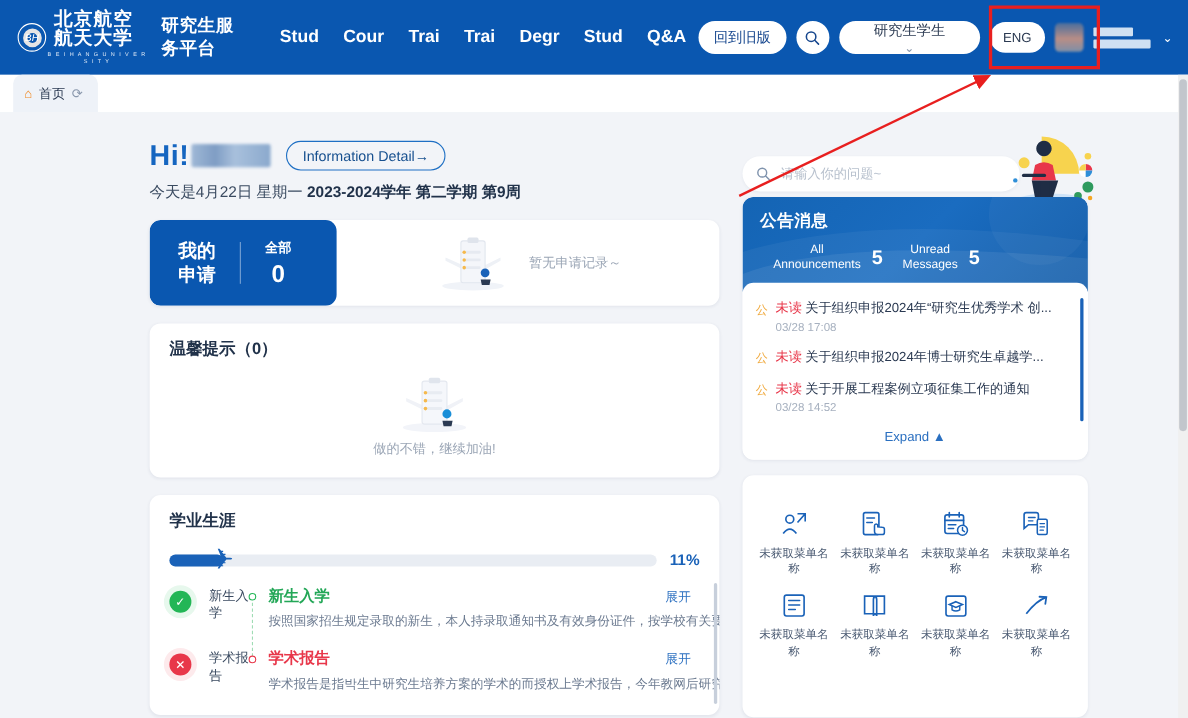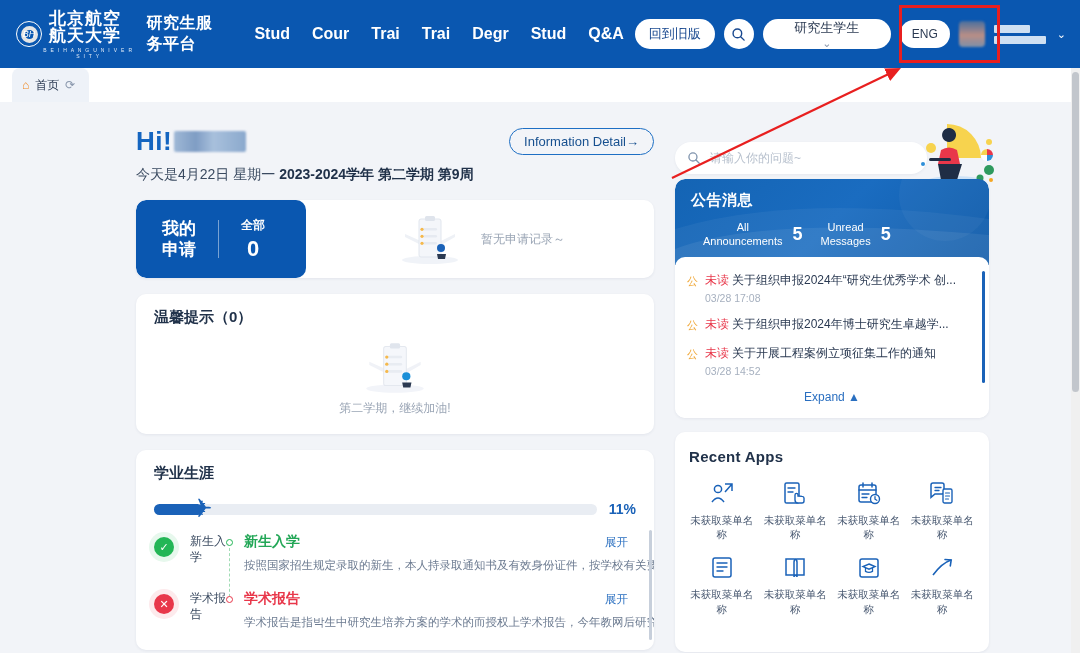--- a/index.html
+++ b/index.html
@@ -101,21 +101,21 @@
   
   .page {
     position: absolute; top: 102px; left: 0; width: 1072px; height: 551px;
     background: #f2f4f8;
   }
 
   .left-col { position: absolute; left: 136px; top: 24px; width: 518px; }
   .right-col { position: absolute; left: 675px; top: 24px; width: 314px; }
 
   
-  .greet-row { display: flex; align-items: center; gap: 14px; justify-content: space-between; }
+  .greet-row { display: flex; align-items: center; gap: 14px; }
   .hi {
     font-size: 26px; font-weight: bold; color: #1565c0;
     letter-spacing: 0.5px;
   }
   .hi-redact {
     display: inline-block; width: 72px; height: 21px; vertical-align: -2px;
     background: linear-gradient(90deg,#9fb8d6 0%, #7f9dc4 30%, #a8c0dc 55%, #8ba9cd 100%);
     filter: blur(1.3px); margin-left: 2px; border-radius: 2px;
   }
   .info-detail {
@@ -377,21 +377,21 @@
             <rect x="30" y="4" width="10" height="5" rx="1.5" fill="#e0e5ed"></rect>
             <rect x="28" y="16" width="14" height="2.6" rx="1.3" fill="#e8ecf2"></rect>
             <rect x="28" y="23" width="14" height="2.6" rx="1.3" fill="#e8ecf2"></rect>
             <rect x="28" y="30" width="14" height="2.6" rx="1.3" fill="#e8ecf2"></rect>
             <circle cx="27" cy="17.3" r="1.6" fill="#f5b94d"></circle>
             <circle cx="27" cy="24.3" r="1.6" fill="#f5b94d"></circle>
             <circle cx="27" cy="31.3" r="1.6" fill="#f5b94d"></circle>
             <circle cx="46" cy="36" r="4" fill="#1a8fd8"></circle>
             <path d="M42 42 h9 l-1 5 h-7 z" fill="#2b3a52"></path>
           </svg>
-          <span class="tips-msg">第二学期，继续加油!</span>
+          <span class="tips-msg">做的不错，继续加油!</span>
         </div>
       </div>
 
       <div class="card career-card">
         <div class="card-title">学业生涯</div>
 
         <div class="progress-row">
           <div class="progress-track">
             <div class="progress-fill" id="pfill" style="width: 11%;"></div>
             <span class="plane" id="pplane" style="left: calc(11% - 12px);">✈</span>
@@ -508,21 +508,20 @@
               <div class="ann-title"><span class="ann-unread">未读</span><span>关于开展工程案例立项征集工作的通知</span></div>
               <div class="ann-time">03/28 14:52</div>
             </div>
           </div>
           <div class="ann-scroll"></div>
           <div class="ann-expand">Expand ▲</div>
         </div>
       </div>
 
       <div class="recent-card">
-        <div class="recent-title">Recent Apps</div>
         <div class="recent-grid">
 
           <div class="recent-item">
             <svg class="recent-ico" width="26" height="26" viewBox="0 0 26 26">
               <circle cx="9" cy="8" r="3.6" fill="none" stroke="#1a62b8" stroke-width="1.5"></circle>
               <path d="M3 21 q6 -8 12 0" fill="none" stroke="#1a62b8" stroke-width="1.5"></path>
               <path d="M16 3 h7 v7 M23 3 l-7 8" fill="none" stroke="#1a62b8" stroke-width="1.5"></path>
             </svg>
             <div class="recent-lbl">未获取菜单名称</div>
           </div>

